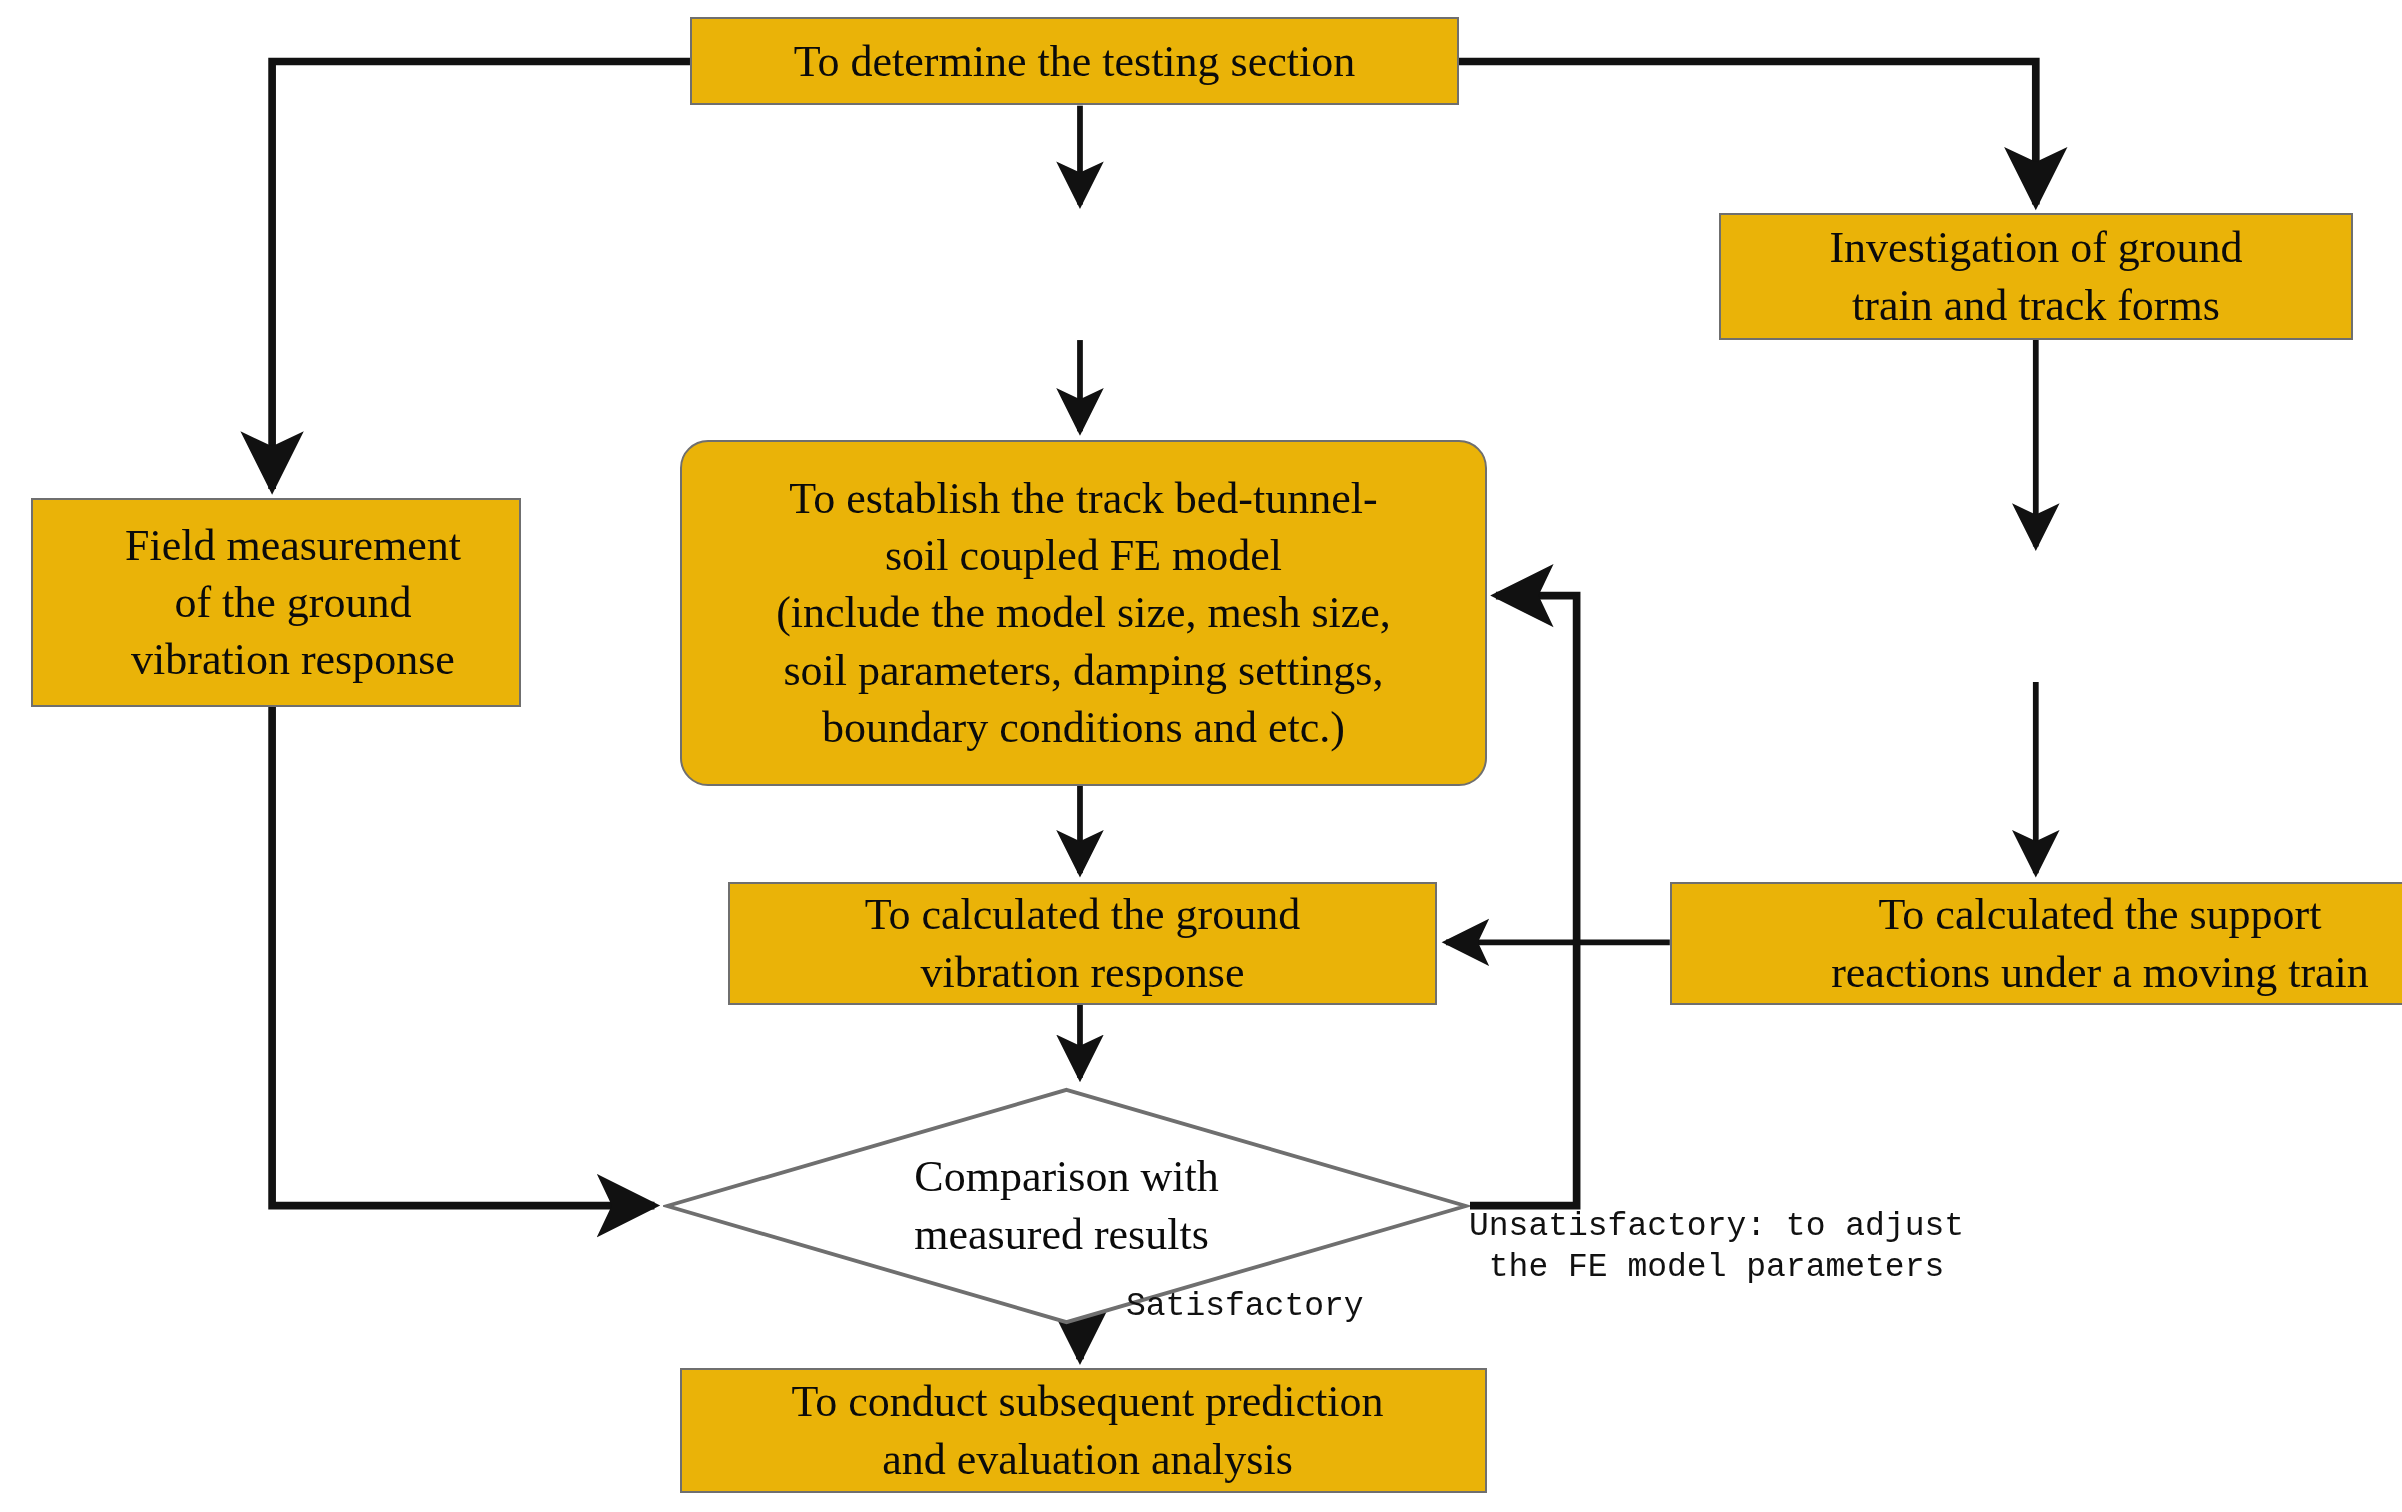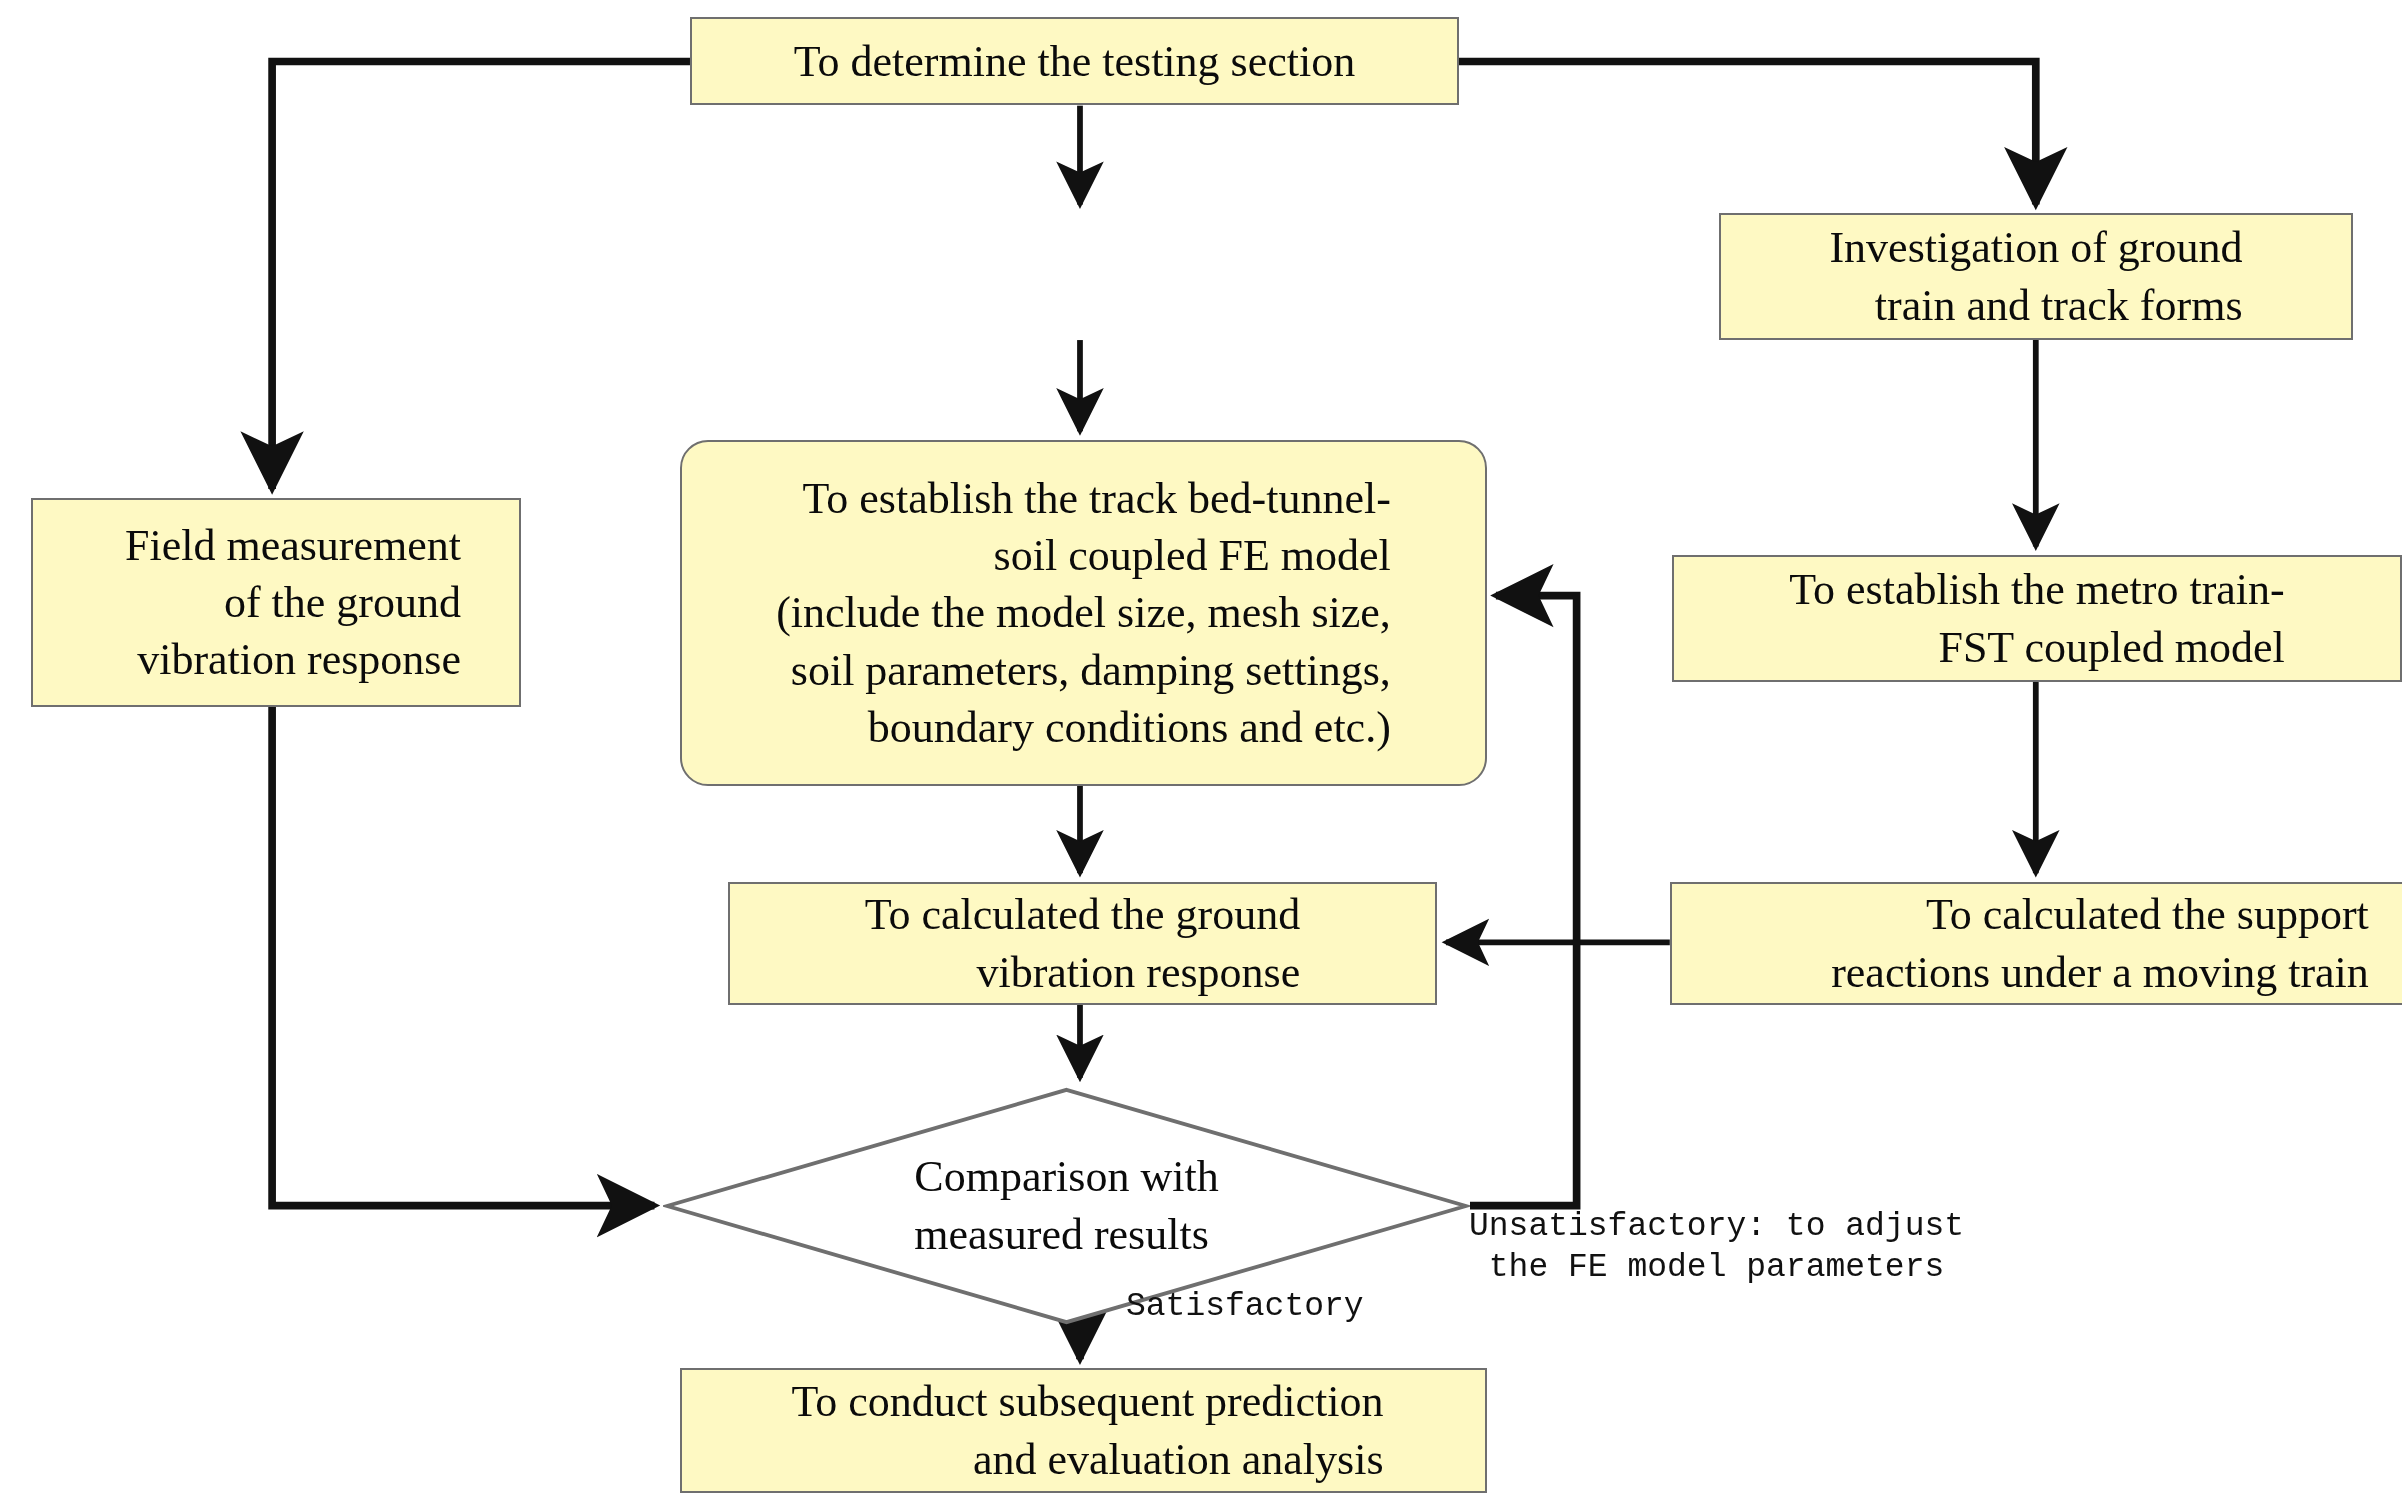--- a/index.html
+++ b/index.html
@@ -7,26 +7,26 @@
     position:relative;
     width:2403px;height:1512px;
     background:#ffffff;
     font-family:"Liberation Serif","DejaVu Serif",serif;
     overflow:hidden;
   }
   #wires{position:absolute;left:0;top:0;width:2403px;height:1512px;}
   .node{
     position:absolute;
     box-sizing:border-box;
-    background:#fef9c3;
+    background:#eab308;
     border:2.9px solid #6f6f6f;
     display:flex;
     align-items:center;
     justify-content:center;
-    text-align:right;
+    text-align:center;
     color:#0b0b0b;
     line-height:1.30;
     white-space:pre-line;
     z-index:3;
   }
   .lbl{
     position:absolute;
     color:#111;
     text-align:center;
     line-height:1.24;
@@ -92,22 +92,20 @@
 
   <div class="node" style="left:1719px;top:213px;width:634px;height:127px;font-size:44px;">Investigation of ground
 train and track forms</div>
 
   <div class="node" style="left:680px;top:440px;width:807px;height:346px;font-size:44px;border-radius:28px;">To establish the track bed-tunnel-
 soil coupled FE model
 (include the model size, mesh size,
 soil parameters, damping settings,
 boundary conditions and etc.)</div>
 
-  <div class="node" style="left:1672px;top:555px;width:730px;height:127px;font-size:44px;">To establish the metro train-
-FST coupled model</div>
 
   <div class="node" style="left:728px;top:882px;width:709px;height:123px;font-size:44px;">To calculated the ground
 vibration response</div>
 
   <div class="node" style="left:1670px;top:882px;width:860px;height:123px;font-size:44px;">To calculated the support
 reactions under a moving train</div>
 
   <div class="diamond-wrap" style="left:663px;top:1086px;width:807px;height:240px;">
     <svg width="807" height="240" viewBox="0 0 840 250" xmlns="http://www.w3.org/2000/svg">
       <polygon points="420,4 836,125 420,246 4,125" fill="#ffffff" stroke="#6f6f6f" stroke-width="4"></polygon>

